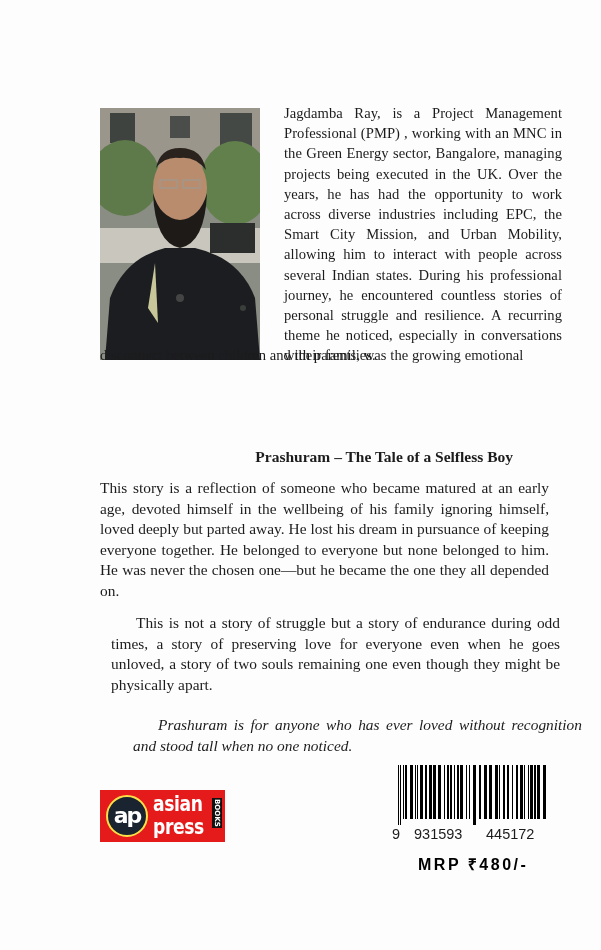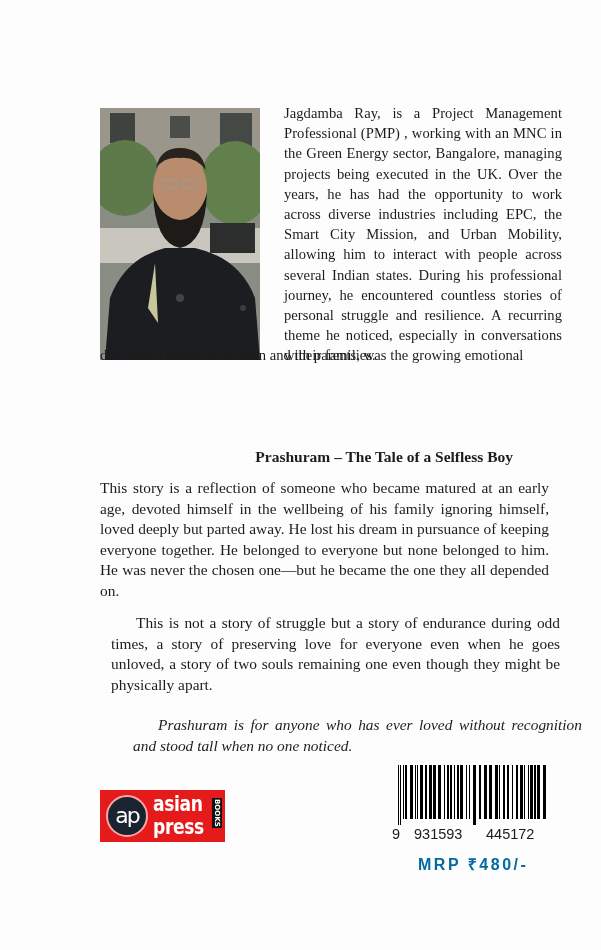--- a/index.html
+++ b/index.html
@@ -8,28 +8,28 @@
   .photo{position:absolute;left:100px;top:108px;width:160px;height:252px;overflow:hidden;background:#6f7468;}
   .bio{position:absolute;left:284px;top:103px;width:278px;font-size:14.6px;line-height:20.2px;text-align:justify;letter-spacing:0.05px;}
   .bio-tail{position:absolute;left:100px;top:345px;width:460px;font-size:14.6px;line-height:20.2px;}
   .book-title{position:absolute;left:0;width:489px;top:448px;text-align:right;font-weight:bold;font-size:15.5px;margin-left:24px;}
   .para{position:absolute;left:100px;width:449px;font-size:15.4px;line-height:20.6px;text-align:justify;}
   .p1{top:478px;}
   .p2{top:613px;text-indent:25px;margin-left:11px;}
   .p3{top:715px;text-indent:25px;font-style:italic;margin-left:33px;}
   .p3 b{font-weight:normal;}
   .logo{position:absolute;left:100px;top:790px;width:125px;height:52px;background:#e51b1b;}
-  .logo .circle{position:absolute;left:6px;top:5px;width:42px;height:42px;border-radius:50%;background:#1a2430;border:2px solid #fca5a5;box-sizing:border-box;
-       color:#fff;font-family:"DejaVu Sans",sans-serif;font-weight:normal;font-size:22px;line-height:38px;text-align:center;letter-spacing:-2px;}
+  .logo .circle{position:absolute;left:6px;top:5px;width:42px;height:42px;border-radius:50%;background:#1a2430;border:2px solid #fde047;box-sizing:border-box;
+       color:#fff;font-family:"DejaVu Sans",sans-serif;font-weight:bold;font-size:22px;line-height:38px;text-align:center;letter-spacing:-2px;}
   .logo .name{position:absolute;left:53px;top:2px;color:#fff;font-family:"DejaVu Sans",sans-serif;font-weight:bold;font-size:22px;line-height:23px;letter-spacing:-0.5px;transform:scaleX(0.78);transform-origin:left;}
   .logo .books{position:absolute;right:3px;top:8px;color:#fff;font-family:"DejaVu Sans",sans-serif;font-size:7px;writing-mode:vertical-rl;font-weight:bold;background:#111;padding:1px;}
   .barcode{position:absolute;left:397px;top:765px;width:153px;height:60px;}
   .isbn{position:absolute;left:392px;top:826px;width:160px;font-family:"Liberation Sans",sans-serif;font-size:14.5px;}
   .isbn span{position:absolute;top:0;}
-  .mrp{position:absolute;left:418px;top:853px;font-family:"Liberation Sans",sans-serif;font-weight:bold;font-size:16px;letter-spacing:2.5px;color:#0369a1;}
+  .mrp{position:absolute;left:418px;top:853px;font-family:"Liberation Sans",sans-serif;font-weight:bold;font-size:16px;letter-spacing:2.5px;color:#000000;}
 </style>
 </head>
 <body>
 
 <div class="photo">
   <svg width="160" height="252" viewBox="0 0 160 252">
     <rect x="0" y="0" width="160" height="252" fill="#8a8d84"></rect>
     <rect x="0" y="0" width="160" height="70" fill="#9a968c"></rect>
     <rect x="10" y="5" width="25" height="30" fill="#3e4340"></rect>
     <rect x="120" y="5" width="32" height="35" fill="#444945"></rect>

